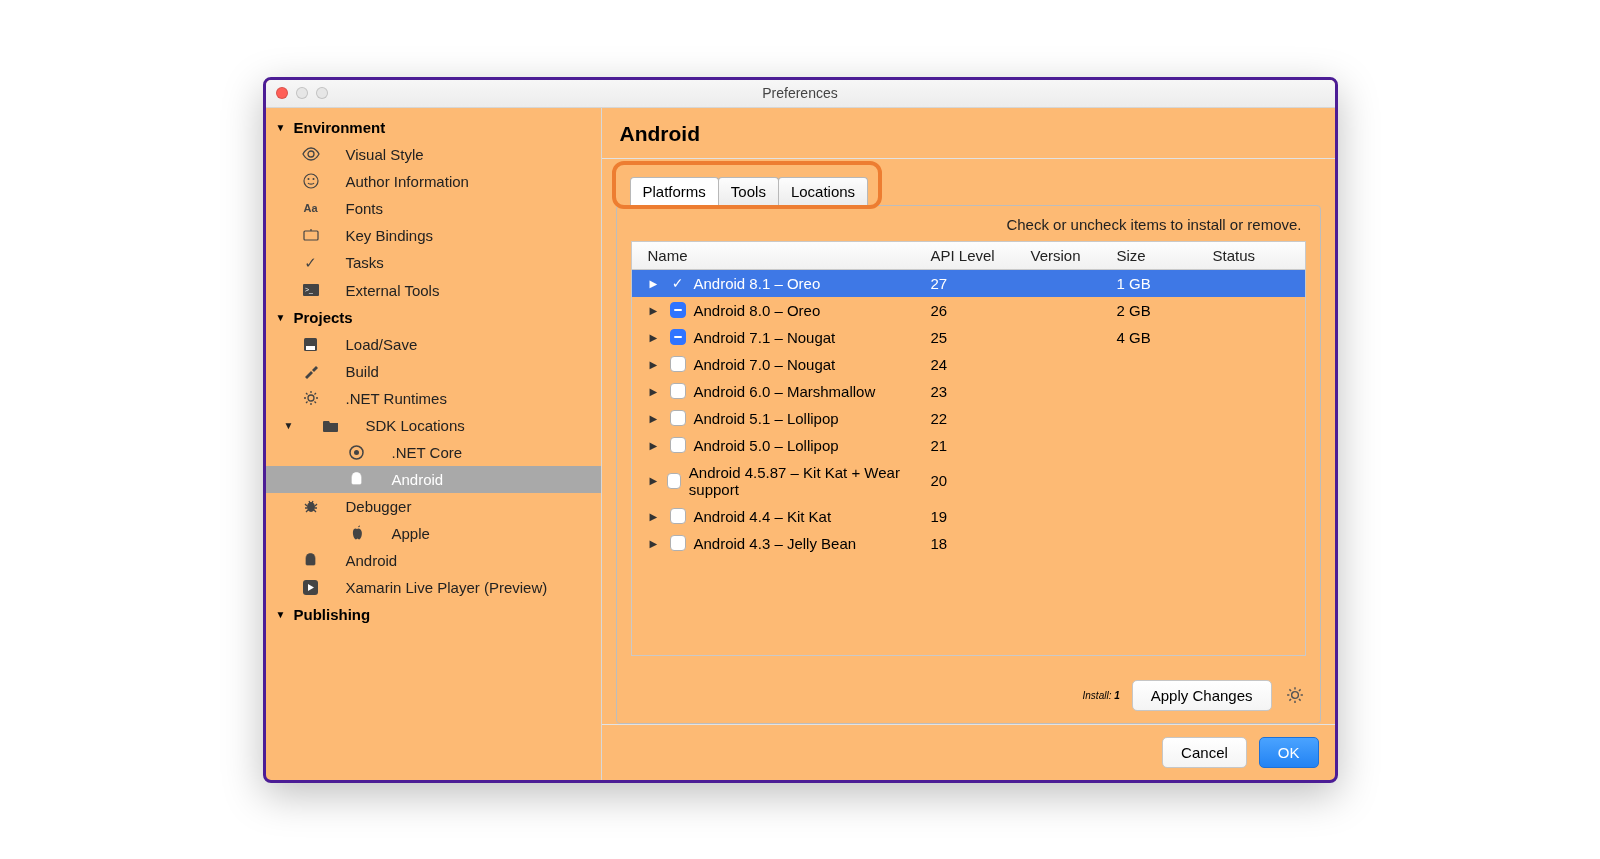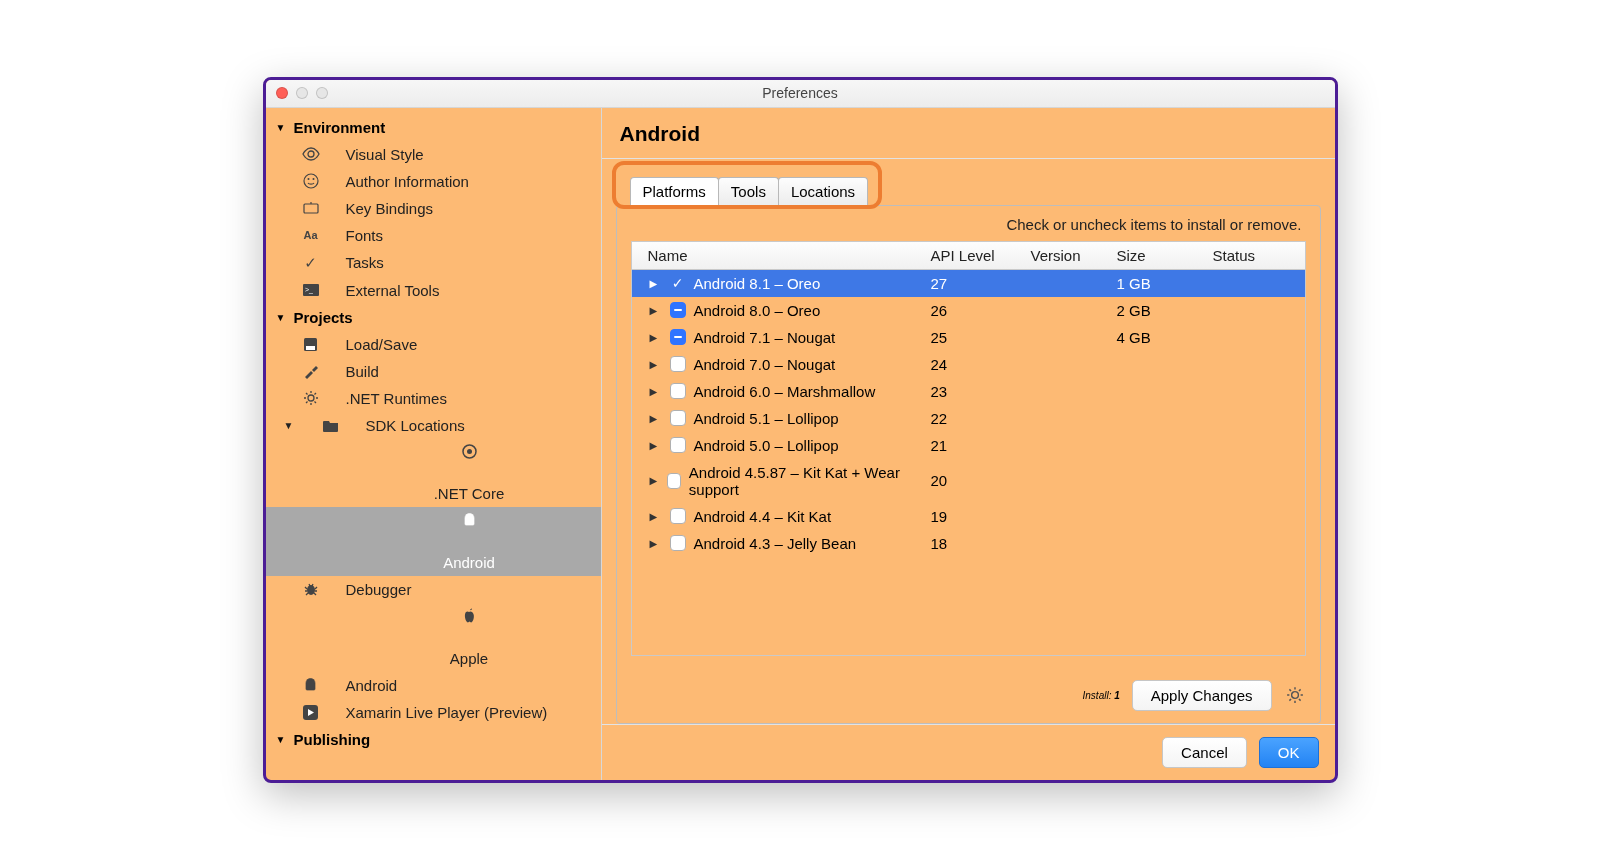--- a/index.html
+++ b/index.html
@@ -57,21 +57,21 @@
 }
 .tree-section-header .disclose{
   font-size:10px; width:12px; display:inline-block;
 }
 .tree-item {
   display:flex; align-items:center; gap:26px;
   padding: 5px 10px 5px 36px;
   cursor:default;
   color:#222;
 }
-.tree-item.level3 { padding-left: 82px; flex-direction: column; }
+.tree-item.level3 { padding-left: 82px; }
 .tree-item.group{ padding-left:36px; font-weight:600; }
 .tree-item.group .disclose{font-size:10px;width:12px;display:inline-block;font-weight:400;margin-left:-18px;}
 .tree-item.selected{
   background:#a9a9a9; color:#fff;
 }
 .tree-item .icon{width:18px; display:inline-flex; justify-content:center; color:#444;}
 .tree-item.selected .icon{color:#fff;}
 .main { flex:1; display:flex; flex-direction:column; }
 .main-header{
   padding: 14px 18px 12px;
@@ -210,31 +210,31 @@
             <svg width="16" height="16" viewBox="0 0 16 16">
               <circle cx="8" cy="8" r="7" fill="none" stroke="currentColor" stroke-width="1.2"></circle>
               <circle cx="5.5" cy="6" r="1" fill="currentColor"></circle>
               <circle cx="10.5" cy="6" r="1" fill="currentColor"></circle>
               <path d="M5 10c1 1.5 5 1.5 6 0" fill="none" stroke="currentColor" stroke-width="1.2"></path>
             </svg>
           </span>
         <span>Author Information</span>
       </div>
       <div class="tree-item">
+        <span class="icon" style="font-size:11px;font-weight:600;">Aa</span>
+        <span>Fonts</span>
+      </div>
+      <div class="tree-item">
         <span class="icon">
             <svg width="16" height="14" viewBox="0 0 16 14">
               <rect x="1" y="3" width="14" height="9" rx="1" fill="none" stroke="currentColor" stroke-width="1.2"></rect>
               <path d="M8 3V1" stroke="currentColor" stroke-width="1.2"></path>
             </svg>
           </span>
         <span>Key Bindings</span>
-      </div>
-      <div class="tree-item">
-        <span class="icon" style="font-size:11px;font-weight:600;">Aa</span>
-        <span>Fonts</span>
       </div>
       <div class="tree-item">
         <span class="icon">✓</span>
         <span>Tasks</span>
       </div>
       <div class="tree-item">
         <span class="icon">
             <svg width="16" height="12" viewBox="0 0 16 12">
               <rect x="0" y="0" width="16" height="12" rx="1" fill="currentColor"></rect>
               <text x="2" y="8" font-size="7" fill="#fff">&gt;_</text>

